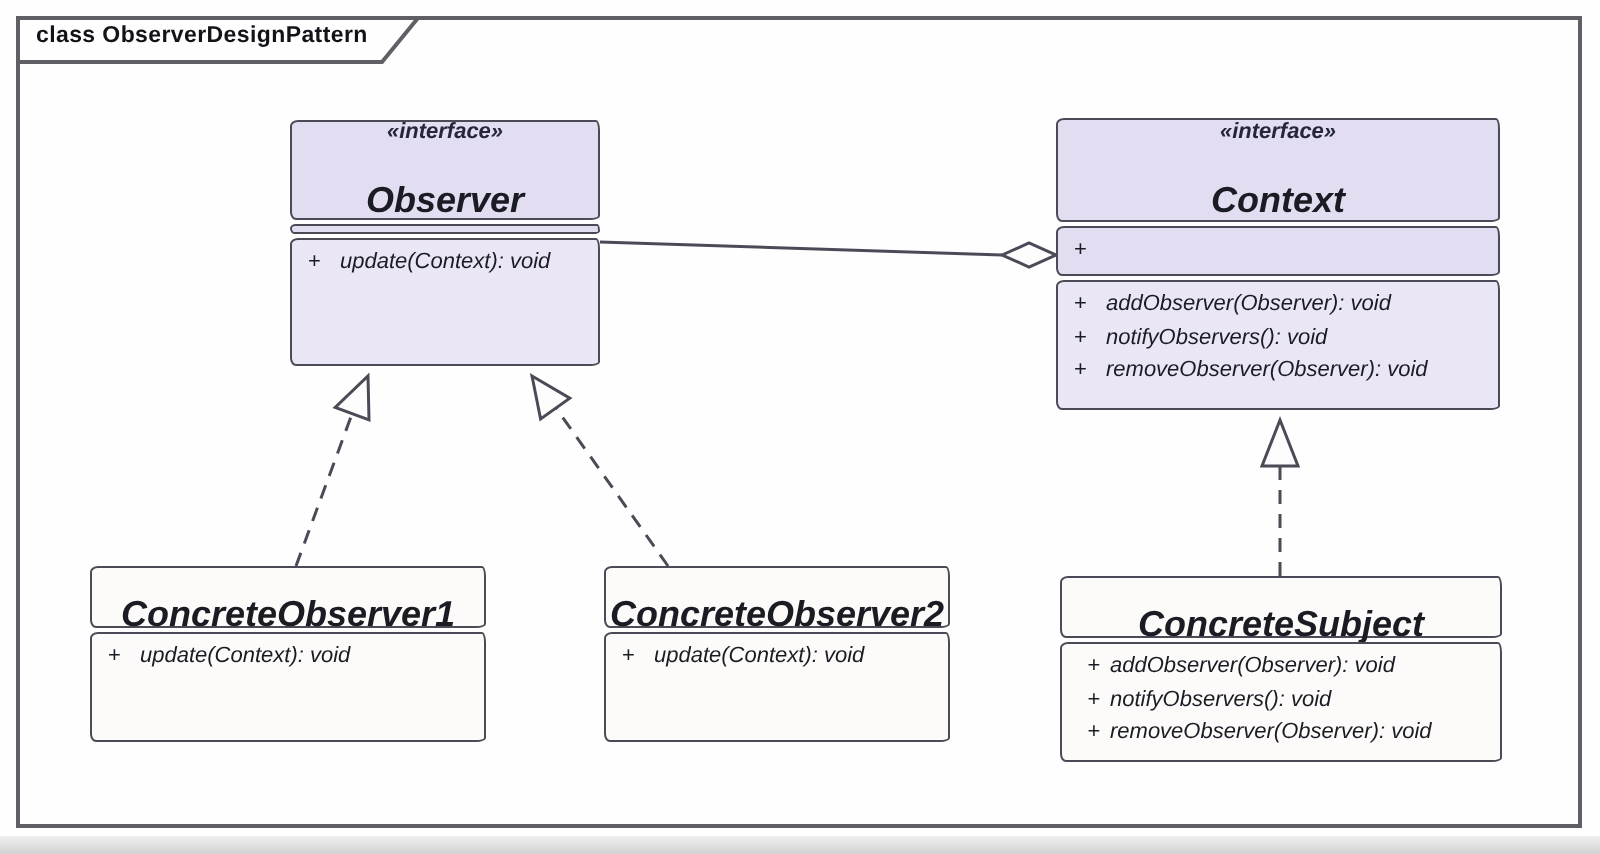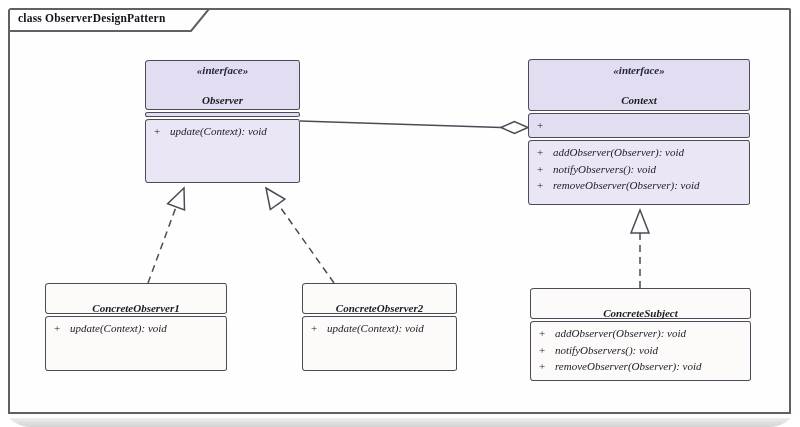--- a/index.html
+++ b/index.html
@@ -10,44 +10,43 @@
     --box-border:#4b4b57;
     --frame-border:#5f5f66;
     --text:#1b1b24;
     --connector:#4b4b57;
     --bottom-strip:#d2d2d2;
   }
   html,body{margin:0;padding:0;}
   .stage{
     position:relative;width:800px;height:427px;overflow:hidden;
     background:var(--page-bg);
-    font-family:Liberation Serif, serif;
+    font-family:Liberation Sans, sans-serif;
     color:var(--text);
-    border-radius:31px;
   }
   svg.layer{position:absolute;left:0;top:0;}
   .frame-title{
     position:absolute;left:18px;top:12px;
     font-size:11.5px;font-weight:700;color:#121218;letter-spacing:.2px;
   }
   .uml-class{position:absolute;display:flex;flex-direction:column;gap:2px;}
   .compartment{
     box-sizing:border-box;
     border:1.6px solid var(--box-border);
     background:var(--class-fill);
     border-radius:4px 2px 5px 3px / 3px 5px 2px 4px;
   }
   .interface .compartment{background:var(--interface-body-fill);}
   .interface .compartment.header,
   .interface .compartment.attrs{background:var(--interface-header-fill);}
   .compartment.header{
     display:flex;flex-direction:column;align-items:center;justify-content:center;
   }
   .stereotype{font-style:italic;font-weight:600;font-size:11px;color:#26263a;}
-  .class-name{font-style:italic;font-weight:700;font-size:11px;margin-top:18px;}
+  .class-name{font-style:italic;font-weight:700;font-size:18px;margin-top:18px;}
   .member-row{
     display:flex;align-items:baseline;
     font-style:italic;font-weight:500;font-size:11px;line-height:16.5px;
     padding:0 2px 0 8px;white-space:nowrap;
   }
   .vis{width:16px;flex:none;font-style:normal;}
   .compartment.ops,.compartment.attrs{padding-top:3px;}
   .compartment.attrs.empty{padding:0;}
   .bottom-strip{
     position:absolute;left:0;bottom:0;width:800px;height:9px;
@@ -121,45 +120,45 @@
         <span class="vis">+</span>
         <span class="sig">notifyObservers(): void</span>
       </div>
       <div class="member-row">
         <span class="vis">+</span>
         <span class="sig">removeObserver(Observer): void</span>
       </div>
     </div>
   </div>
 
-  <div class="uml-class concrete" style="left:45px;top:283px;width:182px;">
+  <div class="uml-class concrete" style="left:45px;top:283px;width:198px;">
     <div class="compartment header" style="height:31px">
       <div class="class-name">ConcreteObserver1</div>
     </div>
     <div class="compartment ops" style="height:55px">
       <div class="member-row">
         <span class="vis">+</span>
         <span class="sig">update(Context): void</span>
       </div>
     </div>
   </div>
 
-  <div class="uml-class concrete" style="left:302px;top:283px;width:155px;">
+  <div class="uml-class concrete" style="left:302px;top:283px;width:173px;">
     <div class="compartment header" style="height:31px">
       <div class="class-name">ConcreteObserver2</div>
     </div>
     <div class="compartment ops" style="height:55px">
       <div class="member-row">
         <span class="vis">+</span>
         <span class="sig">update(Context): void</span>
       </div>
     </div>
   </div>
 
-  <div class="uml-class concrete" style="left:530px;top:288px;width:221px;">
+  <div class="uml-class concrete" style="left:530px;top:288px;width:221px;text-align:center;">
     <div class="compartment header" style="height:31px">
       <div class="class-name">ConcreteSubject</div>
     </div>
     <div class="compartment ops" style="height:60px">
       <div class="member-row">
         <span class="vis">+</span>
         <span class="sig">addObserver(Observer): void</span>
       </div>
       <div class="member-row">
         <span class="vis">+</span>

